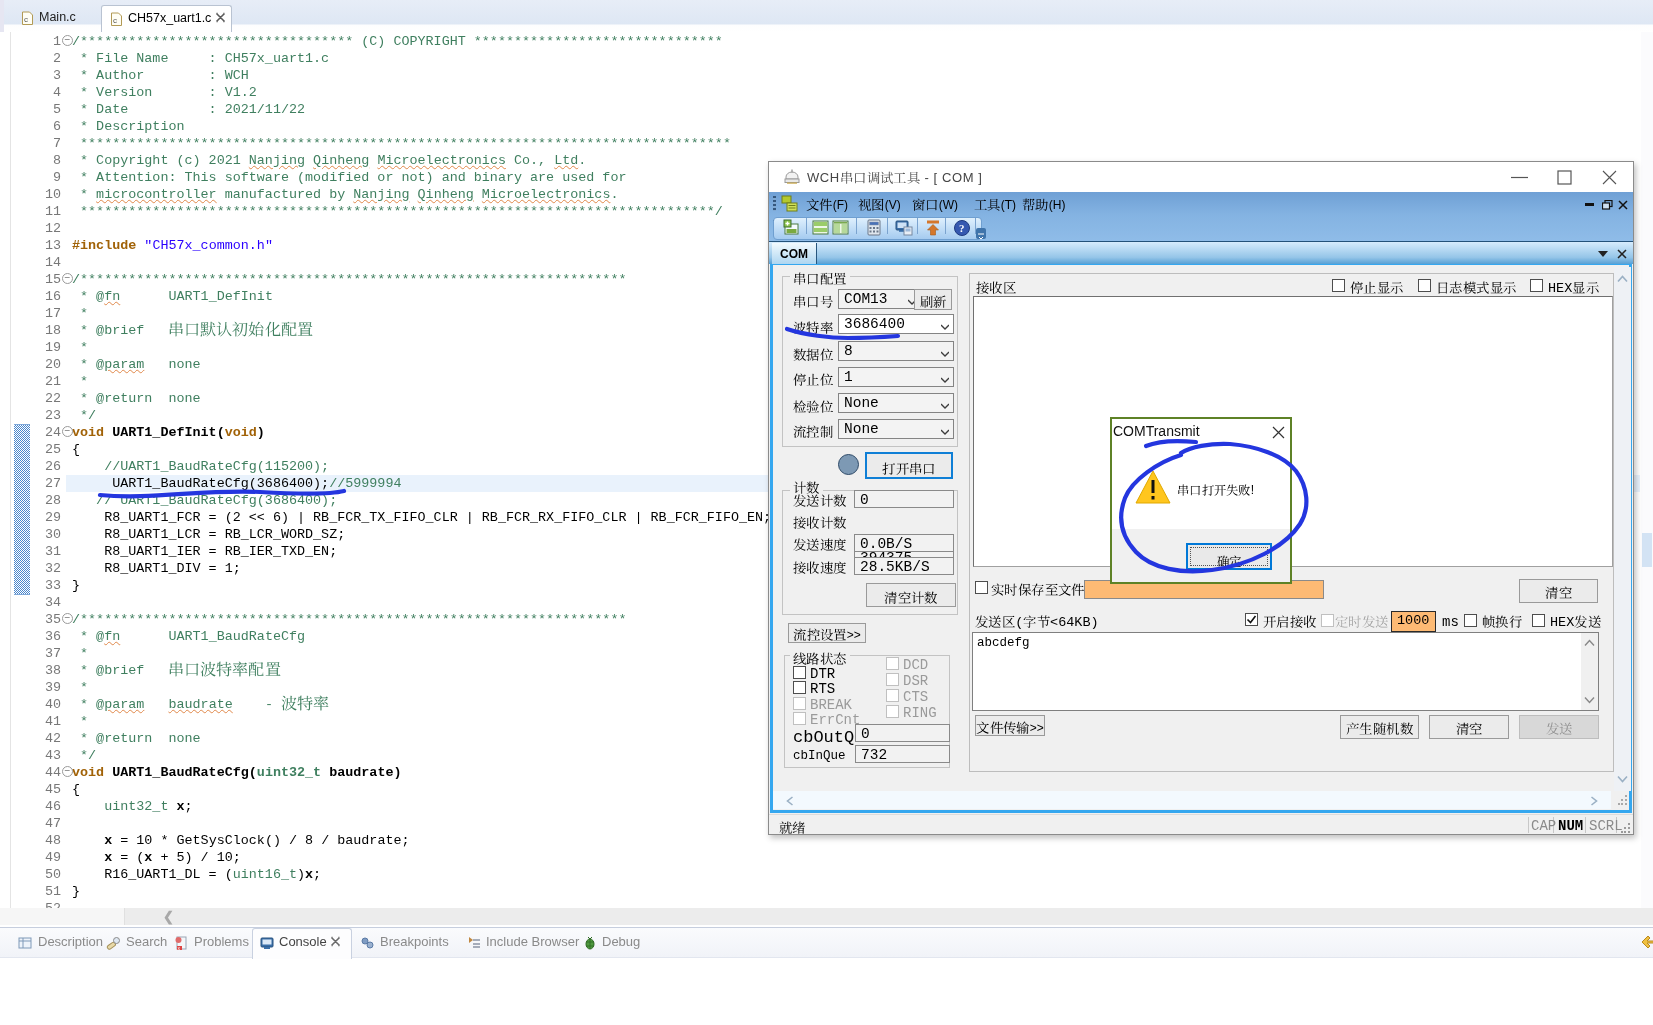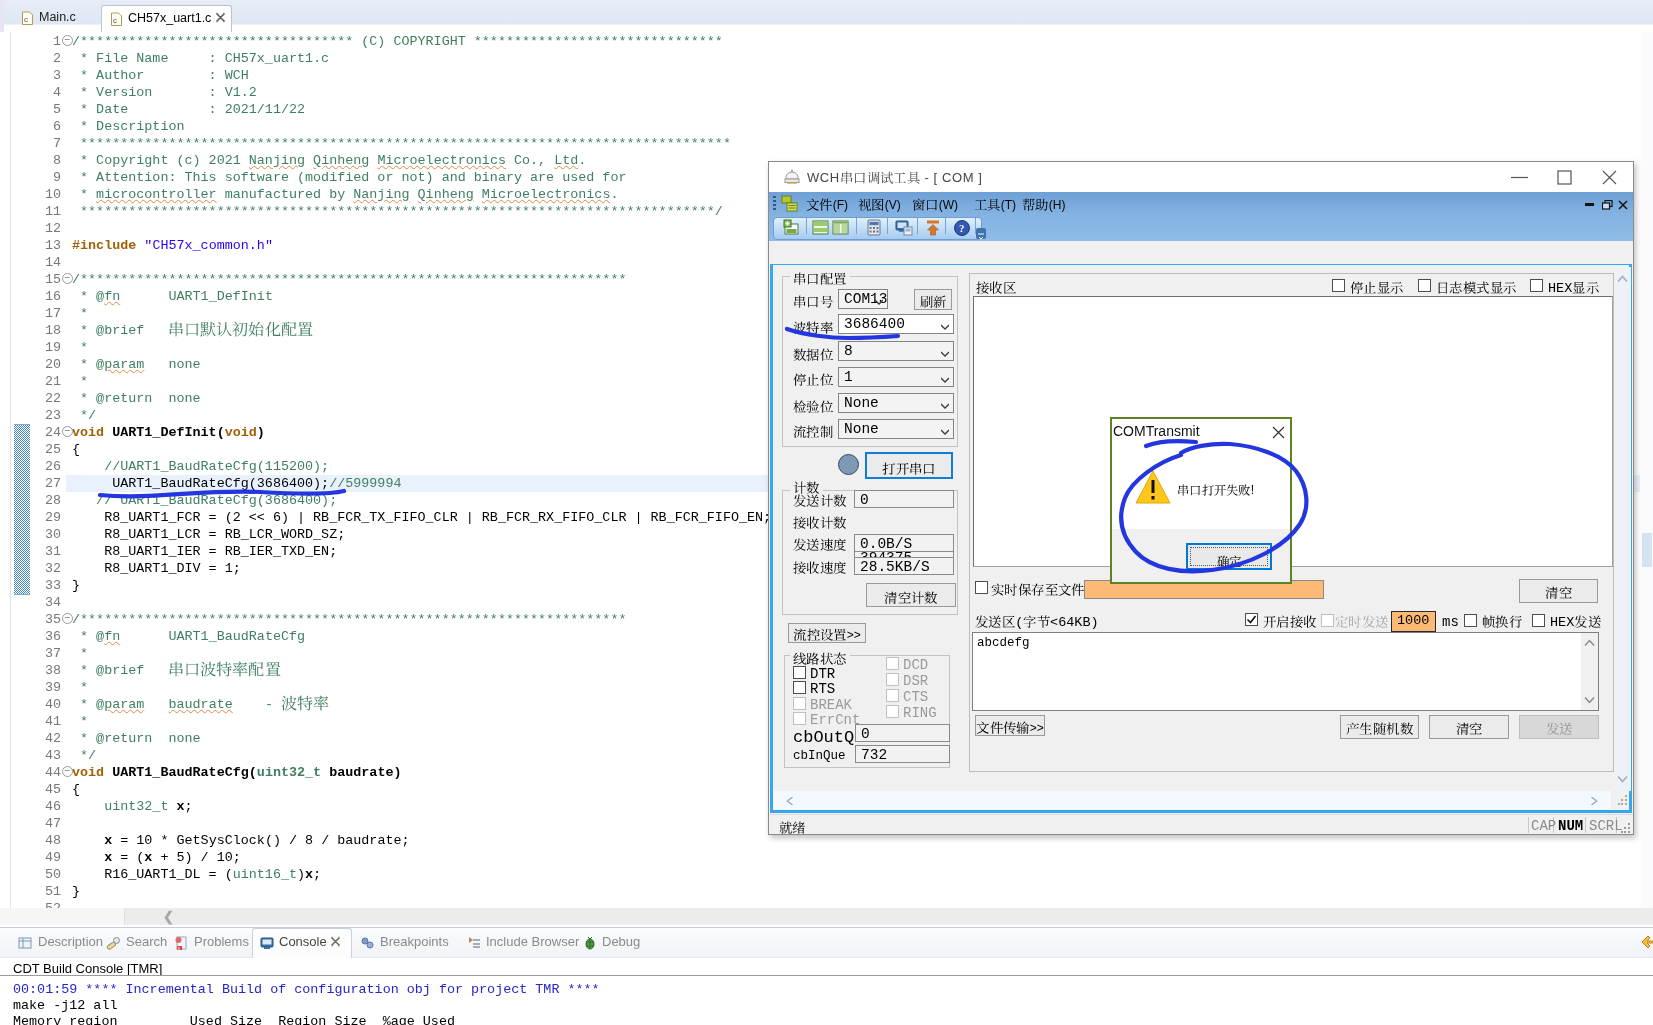--- a/index.html
+++ b/index.html
@@ -387,27 +387,20 @@
   <svg class="abs" style="left:583px;top:8px" width="15" height="15" viewBox="0 0 15 15">
         <ellipse cx="7" cy="8" rx="4" ry="5" fill="#4f9a3f" stroke="#2f6a24"></ellipse>
         <path d="M7 3v10M3 6l8 0M3 10h8" stroke="#2f6a24" stroke-width=".8"></path>
         <path d="M5 1l2 2 2-2" fill="none" stroke="#2f6a24"></path>
       </svg>
       <div class="ctab" style="left:602px">Debug</div>
   <svg class="abs" style="left:1642px;top:5px" width="16" height="18" viewBox="0 0 16 18">
         <path d="M13 1v7l-8 0 3-3-2-2-6 6 6 6 2-2-3-3 11 0v-9z" fill="#f0c040" stroke="#b98a20" stroke-width="1"></path>
       </svg>
  </div>
- <div id="cbody">
-  <div class="abs" style="left:13px;top:3px;color:#000;font-size:13px">CDT Build Console [TMR]</div>
-  <div class="abs" style="left:0;top:17px;width:1653px;height:1px;background:#9a9a9a"></div>
-  <div class="abs mono" style="left:13px;top:24px;font-size:13.4px;line-height:16px;white-space:pre"><span style="color:#2525cc">00:01:59 **** Incremental Build of configuration obj for project TMR ****</span>
-make -j12 all
-Memory region         Used Size  Region Size  %age Used</div>
- </div>
 </div>
 
 <div id="win">
  <div id="wtitle">
       <svg class="abs" style="left:13px;top:5px" width="20" height="20" viewBox="0 0 20 20">
 <path d="M4 12v-2a6 5 0 0 1 12 0v2z" fill="#f2f2f2" stroke="#9a9a9a"></path>
 <rect x="3" y="12" width="14" height="3.5" fill="#e8e8e8" stroke="#9a9a9a"></rect>
 <rect x="9.3" y="2.5" width="1.4" height="3" fill="#9a9a9a"></rect>
 <rect x="5" y="15.5" width="10" height="1.2" fill="#caa84a"></rect>
       </svg>
@@ -527,20 +520,29 @@
       <div class="tsep" style="left:87px"></div>
  <div class="tsep" style="left:118px"></div>
       <div class="tsep" style="left:148px"></div>
  <div class="tsep" style="left:176px"></div>
       <div class="tsep" style="left:206px"></div>
  <div class="abs" style="left:207px;top:13px;width:10px;height:11px;background:#3f74ab;border-radius:2px">
   <svg width="10" height="11" viewBox="0 0 10 11">
           <path d="M2 3h6M3 6l2 2 2-2" stroke="#fff" fill="none"></path>
         </svg></div>
 </div>
+<div id="comrow">
+ <div id="comtab">COM</div>
+ <svg class="abs" style="left:829px;top:9px" width="10" height="7" viewBox="0 0 10 7">
+        <path d="M0 0h10L5 6z" fill="#222"></path>
+      </svg>
+ <svg class="abs" style="left:848px;top:7px" width="10" height="10" viewBox="0 0 10 10">
+        <path d="M1 1l8 8M9 1l-8 8" stroke="#222" stroke-width="1.5"></path>
+      </svg>
+</div>
     <div id="panel"></div>
     <div class="grp" style="left:13px;top:114px;width:176px;height:171px"></div>
     <div class="glab" style="left:21px;top:107px"><svg class="k" style="width:13.4px;height:13.4px;vertical-align:-2px" viewBox="0 0 100 100">
         <use href="#u4E32"></use>
       </svg><svg class="k" style="width:13.4px;height:13.4px;vertical-align:-2px" viewBox="0 0 100 100">
         <use href="#u53E3"></use>
       </svg><svg class="k" style="width:13.4px;height:13.4px;vertical-align:-2px" viewBox="0 0 100 100">
         <use href="#u914D"></use>
       </svg><svg class="k" style="width:13.4px;height:13.4px;vertical-align:-2px" viewBox="0 0 100 100">
         <use href="#u7F6E"></use>
@@ -580,21 +582,21 @@
       </svg><svg class="k" style="width:13.4px;height:13.4px;vertical-align:-2px" viewBox="0 0 100 100">
         <use href="#u4F4D"></use>
       </svg></div>
     <div class="lab" style="left:24px;top:260px;color:#000"><svg class="k" style="width:13.4px;height:13.4px;vertical-align:-2px" viewBox="0 0 100 100">
         <use href="#u6D41"></use>
       </svg><svg class="k" style="width:13.4px;height:13.4px;vertical-align:-2px" viewBox="0 0 100 100">
         <use href="#u63A7"></use>
       </svg><svg class="k" style="width:13.4px;height:13.4px;vertical-align:-2px" viewBox="0 0 100 100">
         <use href="#u5236"></use>
       </svg></div>
-    <div class="combo" style="left:69px;top:127px;width:50px;height:20px">COM13<svg class="chev" viewBox="0 0 8 8">
+    <div class="combo" style="left:69px;top:127px;width:83px;height:20px">COM13<svg class="chev" viewBox="0 0 8 8">
         <path d="M0 2l4 4 4-4" fill="none" stroke="#3c3c3c" stroke-width="1.3"></path>
       </svg></div>
     <div class="btn" style="left:145px;top:127px;width:38px;height:21px;">
       <div style="margin-top:2px"><svg class="k" style="width:13.4px;height:13.4px;vertical-align:-2px" viewBox="0 0 100 100">
           <use href="#u5237"></use>
         </svg><svg class="k" style="width:13.4px;height:13.4px;vertical-align:-2px" viewBox="0 0 100 100">
           <use href="#u65B0"></use>
         </svg></div>
     </div>
     <div class="combo w" style="left:69px;top:152px;width:116px;height:20px">3686400<svg class="chev" viewBox="0 0 8 8">

